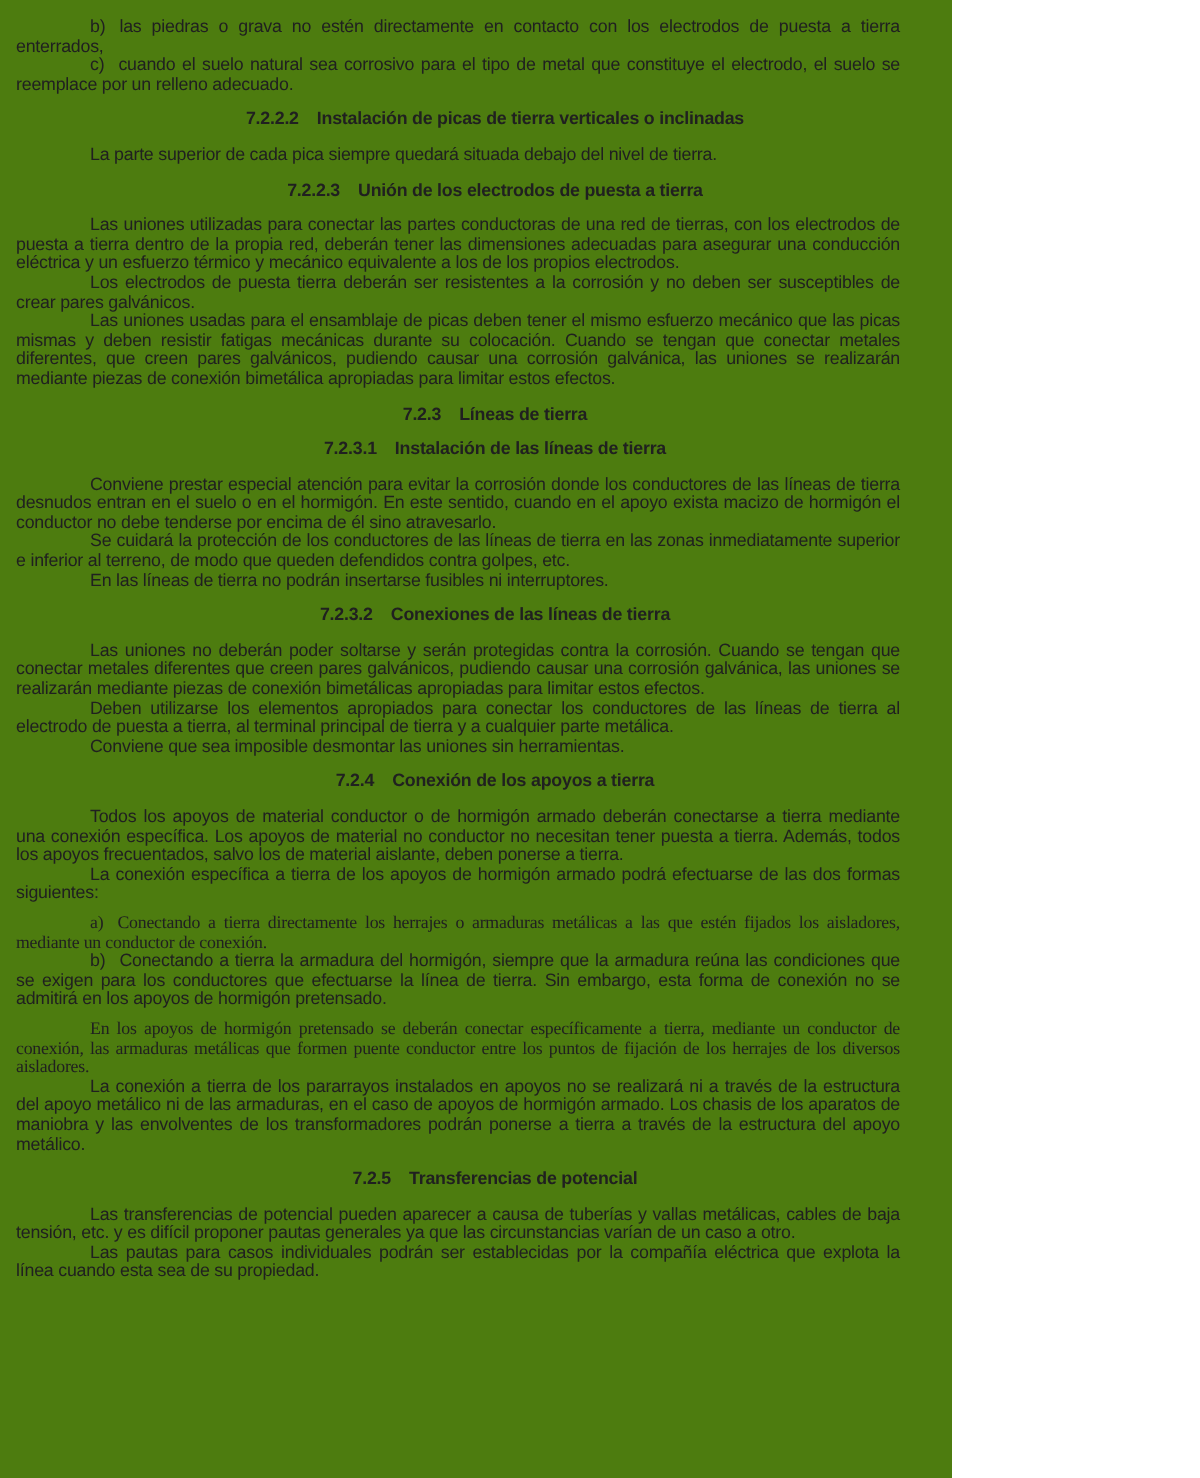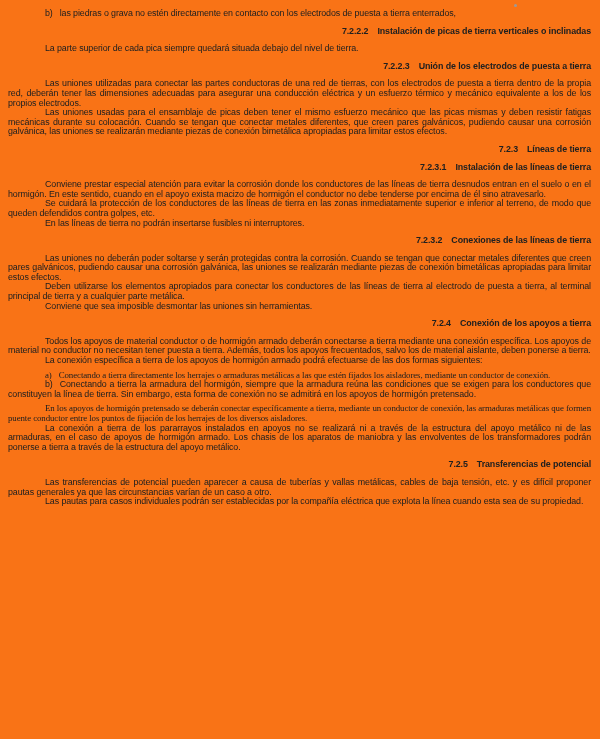--- a/index.html
+++ b/index.html
@@ -1,36 +1,36 @@
 <!DOCTYPE html>
 <html lang="es"><head>
 <meta charset="utf-8">
 <style>
   html, body { margin: 0; padding: 0; background: #ffffff; }
   .page {
     position: relative;
-    width: 600px;
+    width: 476px;
     height: 739px;
     box-sizing: border-box;
-    background: #f97316;
+    background: #4d7c0f;
     color: #202020;
     font-family: "Liberation Sans", sans-serif;
     font-size: 8.9px;
     line-height: 9.6px;
     letter-spacing: -0.1px;
-    padding: 9px 9px 0 8px;
+    padding: 9px 26px 0 8px;
     overflow: hidden;
   }
   .doc p { margin: 0; text-align: justify; }
   .doc p.paragraph { text-indent: 37px; }
   .doc p.list-item { text-indent: 37px; }
   .doc p.spaced { margin-top: 5px; font-family: Liberation Serif, serif; }
   .doc p.heading {
     font-weight: bold;
-    text-align: right;
+    text-align: center;
     text-indent: 0;
     margin: 8px 0 8px 37px;
   }
   .doc p.heading .hnum { margin-right: 9px; }
   .doc p.list-item .marker { margin-right: 7px; }
   .scan-dot {
     position: absolute;
     left: 514px;
     top: 4px;
     width: 3px;
@@ -39,38 +39,40 @@
     background: #9a9a9a;
   }
 </style>
 </head>
 <body>
 
 <div class="page">
   <div class="scan-dot"></div>
   <div class="doc">
       <p class="list-item"><span class="marker">b)</span><span>las piedras o grava no estén directamente en contacto con los electrodos de puesta a tierra enterrados,</span></p>
+      <p class="list-item"><span class="marker">c)</span><span>cuando el suelo natural sea corrosivo para el tipo de metal que constituye el electrodo, el suelo se reemplace por un relleno adecuado.</span></p>
       <p class="heading"><span class="hnum">7.2.2.2</span><span>Instalación de picas de tierra verticales o inclinadas</span></p>
       <p class="paragraph">La parte superior de cada pica siempre quedará situada debajo del nivel de tierra.</p>
       <p class="heading"><span class="hnum">7.2.2.3</span><span>Unión de los electrodos de puesta a tierra</span></p>
       <p class="paragraph">Las uniones utilizadas para conectar las partes conductoras de una red de tierras, con los electrodos de puesta a tierra dentro de la propia red, deberán tener las dimensiones adecuadas para asegurar una conducción eléctrica y un esfuerzo térmico y mecánico equivalente a los de los propios electrodos.</p>
+      <p class="paragraph">Los electrodos de puesta tierra deberán ser resistentes a la corrosión y no deben ser susceptibles de crear pares galvánicos.</p>
       <p class="paragraph">Las uniones usadas para el ensamblaje de picas deben tener el mismo esfuerzo mecánico que las picas mismas y deben resistir fatigas mecánicas durante su colocación. Cuando se tengan que conectar metales diferentes, que creen pares galvánicos, pudiendo causar una corrosión galvánica, las uniones se realizarán mediante piezas de conexión bimetálica apropiadas para limitar estos efectos.</p>
       <p class="heading"><span class="hnum">7.2.3</span><span>Líneas de tierra</span></p>
       <p class="heading"><span class="hnum">7.2.3.1</span><span>Instalación de las líneas de tierra</span></p>
       <p class="paragraph">Conviene prestar especial atención para evitar la corrosión donde los conductores de las líneas de tierra desnudos entran en el suelo o en el hormigón. En este sentido, cuando en el apoyo exista macizo de hormigón el conductor no debe tenderse por encima de él sino atravesarlo.</p>
       <p class="paragraph">Se cuidará la protección de los conductores de las líneas de tierra en las zonas inmediatamente superior e inferior al terreno, de modo que queden defendidos contra golpes, etc.</p>
       <p class="paragraph">En las líneas de tierra no podrán insertarse fusibles ni interruptores.</p>
       <p class="heading"><span class="hnum">7.2.3.2</span><span>Conexiones de las líneas de tierra</span></p>
       <p class="paragraph">Las uniones no deberán poder soltarse y serán protegidas contra la corrosión. Cuando se tengan que conectar metales diferentes que creen pares galvánicos, pudiendo causar una corrosión galvánica, las uniones se realizarán mediante piezas de conexión bimetálicas apropiadas para limitar estos efectos.</p>
       <p class="paragraph">Deben utilizarse los elementos apropiados para conectar los conductores de las líneas de tierra al electrodo de puesta a tierra, al terminal principal de tierra y a cualquier parte metálica.</p>
       <p class="paragraph">Conviene que sea imposible desmontar las uniones sin herramientas.</p>
       <p class="heading"><span class="hnum">7.2.4</span><span>Conexión de los apoyos a tierra</span></p>
       <p class="paragraph">Todos los apoyos de material conductor o de hormigón armado deberán conectarse a tierra mediante una conexión específica. Los apoyos de material no conductor no necesitan tener puesta a tierra. Además, todos los apoyos frecuentados, salvo los de material aislante, deben ponerse a tierra.</p>
       <p class="paragraph">La conexión específica a tierra de los apoyos de hormigón armado podrá efectuarse de las dos formas siguientes:</p>
       <p class="list-item spaced"><span class="marker">a)</span><span>Conectando a tierra directamente los herrajes o armaduras metálicas a las que estén fijados los aisladores, mediante un conductor de conexión.</span></p>
-      <p class="list-item"><span class="marker">b)</span><span>Conectando a tierra la armadura del hormigón, siempre que la armadura reúna las condiciones que se exigen para los conductores que constituyen la línea de tierra. Sin embargo, esta forma de conexión no se admitirá en los apoyos de hormigón pretensado.</span></p>
+      <p class="list-item"><span class="marker">b)</span><span>Conectando a tierra la armadura del hormigón, siempre que la armadura reúna las condiciones que se exigen para los conductores que efectuarse la línea de tierra. Sin embargo, esta forma de conexión no se admitirá en los apoyos de hormigón pretensado.</span></p>
       <p class="paragraph spaced">En los apoyos de hormigón pretensado se deberán conectar específicamente a tierra, mediante un conductor de conexión, las armaduras metálicas que formen puente conductor entre los puntos de fijación de los herrajes de los diversos aisladores.</p>
       <p class="paragraph">La conexión a tierra de los pararrayos instalados en apoyos no se realizará ni a través de la estructura del apoyo metálico ni de las armaduras, en el caso de apoyos de hormigón armado. Los chasis de los aparatos de maniobra y las envolventes de los transformadores podrán ponerse a tierra a través de la estructura del apoyo metálico.</p>
       <p class="heading"><span class="hnum">7.2.5</span><span>Transferencias de potencial</span></p>
       <p class="paragraph">Las transferencias de potencial pueden aparecer a causa de tuberías y vallas metálicas, cables de baja tensión, etc. y es difícil proponer pautas generales ya que las circunstancias varían de un caso a otro.</p>
       <p class="paragraph">Las pautas para casos individuales podrán ser establecidas por la compañía eléctrica que explota la línea cuando esta sea de su propiedad.</p>
     </div>
 </div>
 
 </body></html>

